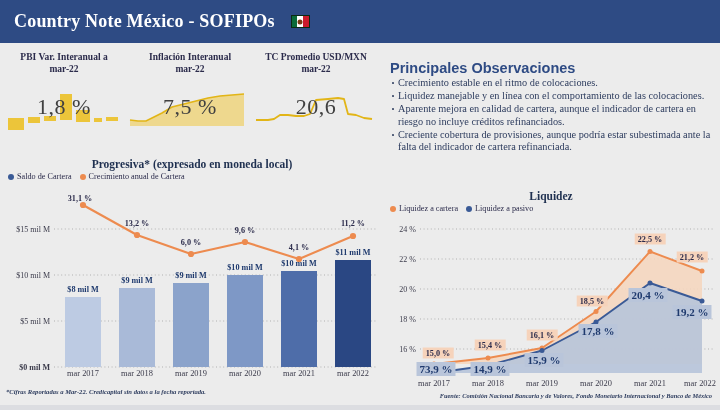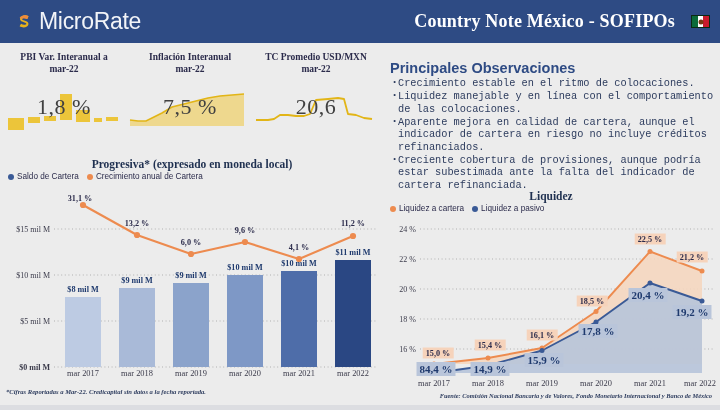--- a/index.html
+++ b/index.html
@@ -60,37 +60,37 @@
   }
 
   
   .obs { position:absolute; left:390px; top:60px; width:326px; }
   .obs h2 {
     font-family:"Liberation Sans", sans-serif;
     font-size:14.5px; font-weight:700; color:#2e4b84; margin-bottom:1px;
   }
   .obs ul { list-style:none; }
   .obs li {
-    font-family:Liberation Mono, monospace;
+    font-family:Liberation Serif, serif;
     font-size:10.3px; color:#2d3c5e; line-height:1.22;
     padding-left:8px; position:relative; margin-bottom:0.5px;
   }
   .obs li::before {
     content:"\00B7"; position:absolute; left:1px; top:-1px;
     font-weight:700; font-size:12px;
   }
 
   
   .chart { position:absolute; }
   .chart-title {
     font-family:"Liberation Serif", serif; font-weight:700;
     font-size:11.5px; color:#1f3050; text-align:center;
   }
   .legend { display:flex; gap:8px; font-size:8.2px;
-    font-family:Liberation Sans, sans-serif; color:#2b2b4b;
+    font-family:Liberation Serif, serif; color:#2b2b4b;
     margin-top:2px; padding-left:4px; }
   .legend-item { display:flex; align-items:center; gap:3px; }
   .dot { width:6px; height:6px; border-radius:50%; display:inline-block; }
 
   .plot { position:relative; margin-top:2px; }
   .plot svg { display:block; }
 
   .lbl {
     position:absolute; font-family:"Liberation Serif", serif;
     font-weight:700; white-space:nowrap; transform:translate(-50%,-50%);
@@ -126,30 +126,20 @@
     position:absolute; left:0; bottom:0; width:720px; height:5px;
     background:#dcdde1;
   }
 </style>
 </head>
 <body>
 
 <div class="page">
 
   <div class="header">
-    <div class="logo">
-      <span class="logo-mark">
-        <svg width="20" height="20" viewBox="0 0 20 20">
-          <path d="M14.5 4.4C12.8 3.1 9.6 2.9 7.6 4.2 5.4 5.7 5.6 8.6 8.1 9.6l3.6 1.3c1 .4 1 1.4-.1 1.7-1.3.4-3.2.1-4.6-.8l-1.4 2.5c2 1.3 5.2 1.6 7.3.3 2.3-1.5 2-4.5-.5-5.4L8.8 7.9c-1-.4-.9-1.3.2-1.6 1.2-.3 2.9 0 4.2.7z" fill="#e8b21d"></path>
-          <path d="M14.5 4.4l-1.3 2.6c-1.3-.7-3-1-4.2-.7-.6.2-.9.5-.9.9L5.6 5.6C6.1 4.9 6.7 4.5 7.6 4.2c2-1.3 5.2-1.1 6.9.2z" fill="#f08a3c"></path>
-          <path d="M5.6 14.3l1.4-2.5c1.4.9 3.3 1.2 4.6.8.5-.2.8-.5.8-.9l2.6 1.7c-.4.7-1 1.2-1.9 1.7-2.1 1.3-5.3 1-7.5-.8z" fill="#e0261f" opacity="0.0"></path>
-        </svg>
-      </span>
-      <span class="logo-text">MicroRate</span>
-    </div>
     <div class="header-right">
       <span class="header-title">Country Note México - SOFIPOs</span>
       <span class="flag">
         <span class="g"></span>
           <span class="w"></span>
           <span class="r"></span>
       </span>
     </div>
   </div>
 
@@ -335,21 +325,21 @@
         </g>
       </svg>
 
       <div class="lbl lbl-orange boxed" style="left:52px;  top:138px;">15,0 %</div>
       <div class="lbl lbl-orange boxed" style="left:104px; top:130px;">15,4 %</div>
       <div class="lbl lbl-orange boxed" style="left:156px; top:120px;">16,1 %</div>
       <div class="lbl lbl-orange boxed" style="left:206px; top:86px;">18,5 %</div>
       <div class="lbl lbl-orange boxed" style="left:264px; top:24px;">22,5 %</div>
       <div class="lbl lbl-orange boxed" style="left:306px; top:42px;">21,2 %</div>
 
-      <div class="lbl lbl-blue boxed" style="left:50px;  top:154px;">84,4 %</div>
+      <div class="lbl lbl-blue boxed" style="left:50px;  top:154px;">73,9 %</div>
       <div class="lbl lbl-blue boxed" style="left:104px; top:154px;">14,9 %</div>
       <div class="lbl lbl-blue boxed" style="left:158px; top:145px;">15,9 %</div>
       <div class="lbl lbl-blue boxed" style="left:212px; top:116px;">17,8 %</div>
       <div class="lbl lbl-blue boxed" style="left:262px; top:80px;">20,4 %</div>
       <div class="lbl lbl-blue boxed" style="left:306px; top:97px;">19,2 %</div>
 
       <div class="xtick" style="left:48px;  top:164px;">mar 2017</div>
       <div class="xtick" style="left:102px; top:164px;">mar 2018</div>
       <div class="xtick" style="left:156px; top:164px;">mar 2019</div>
       <div class="xtick" style="left:210px; top:164px;">mar 2020</div>

